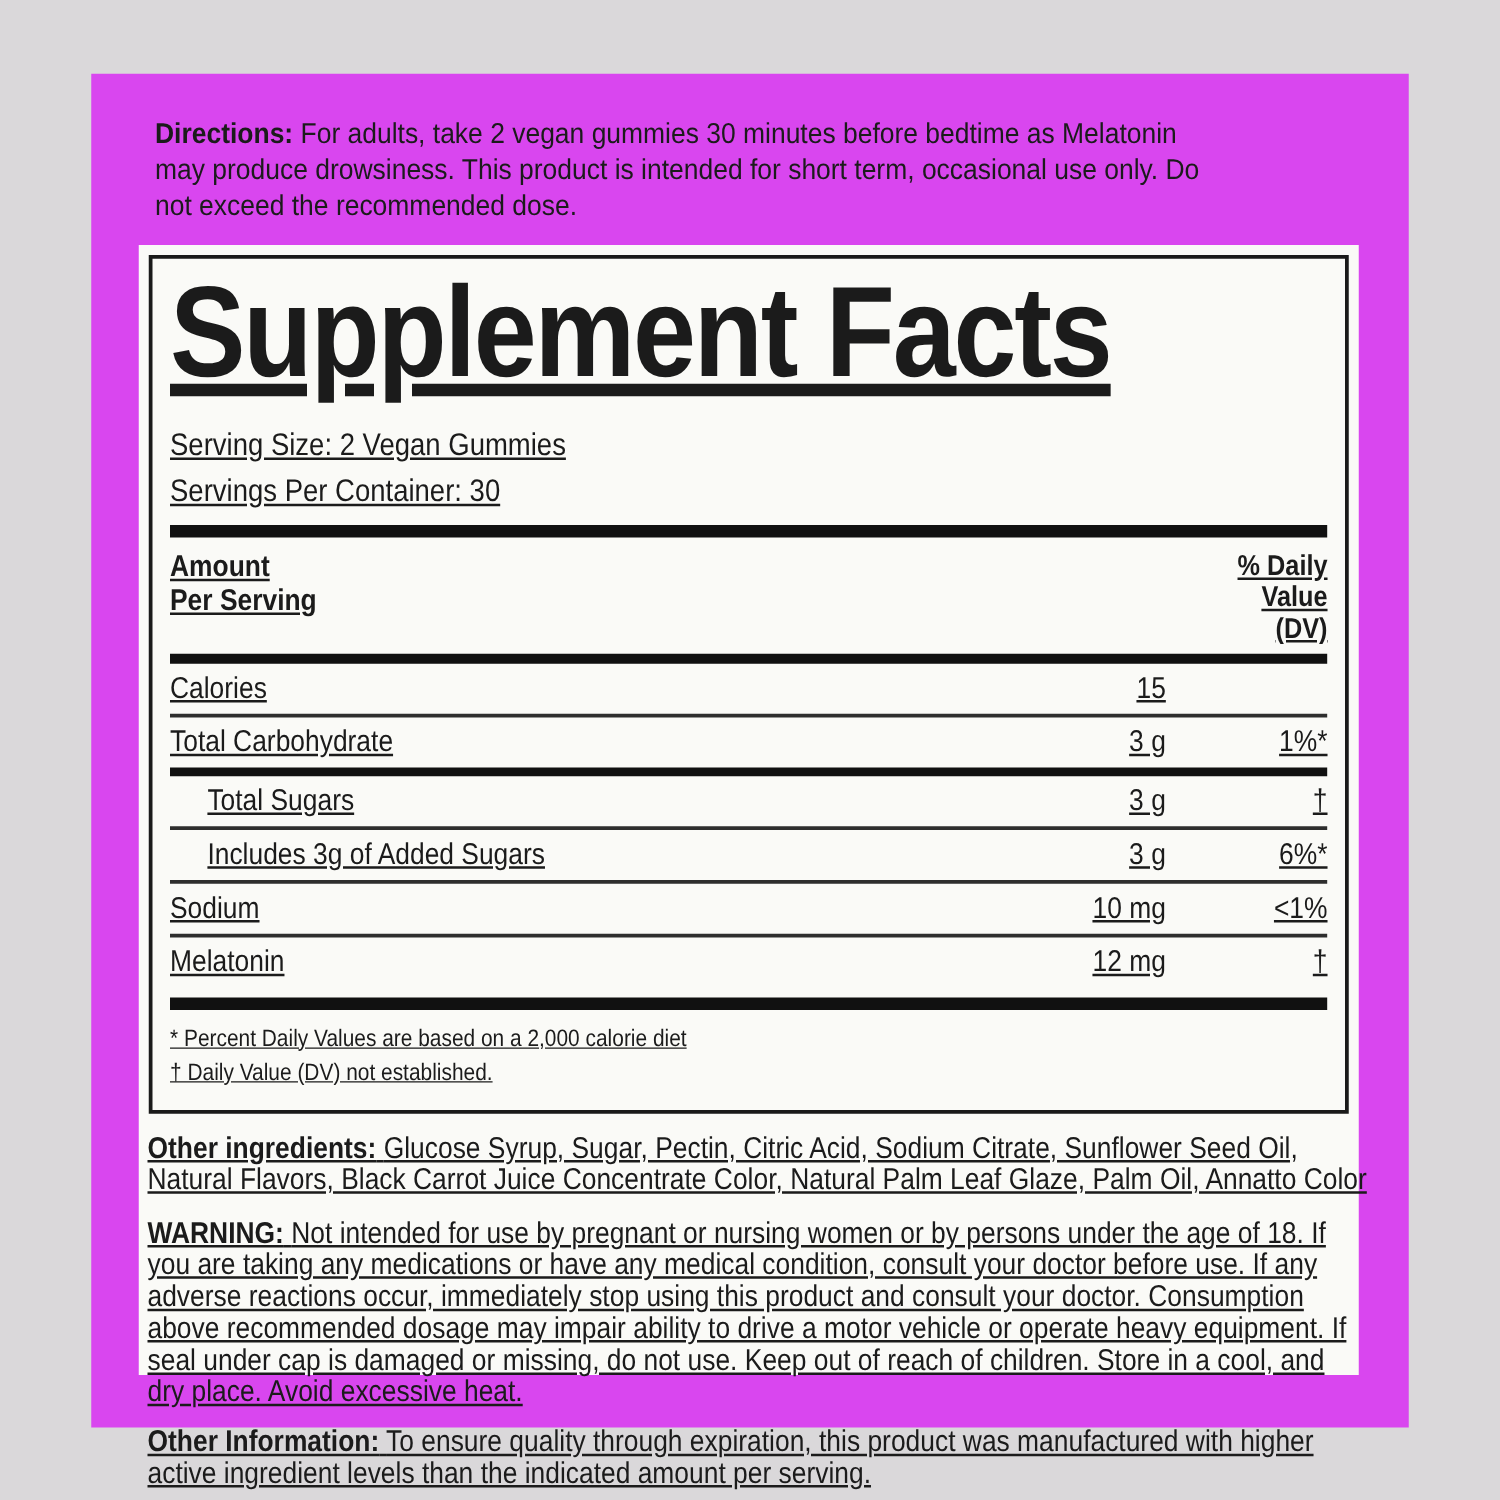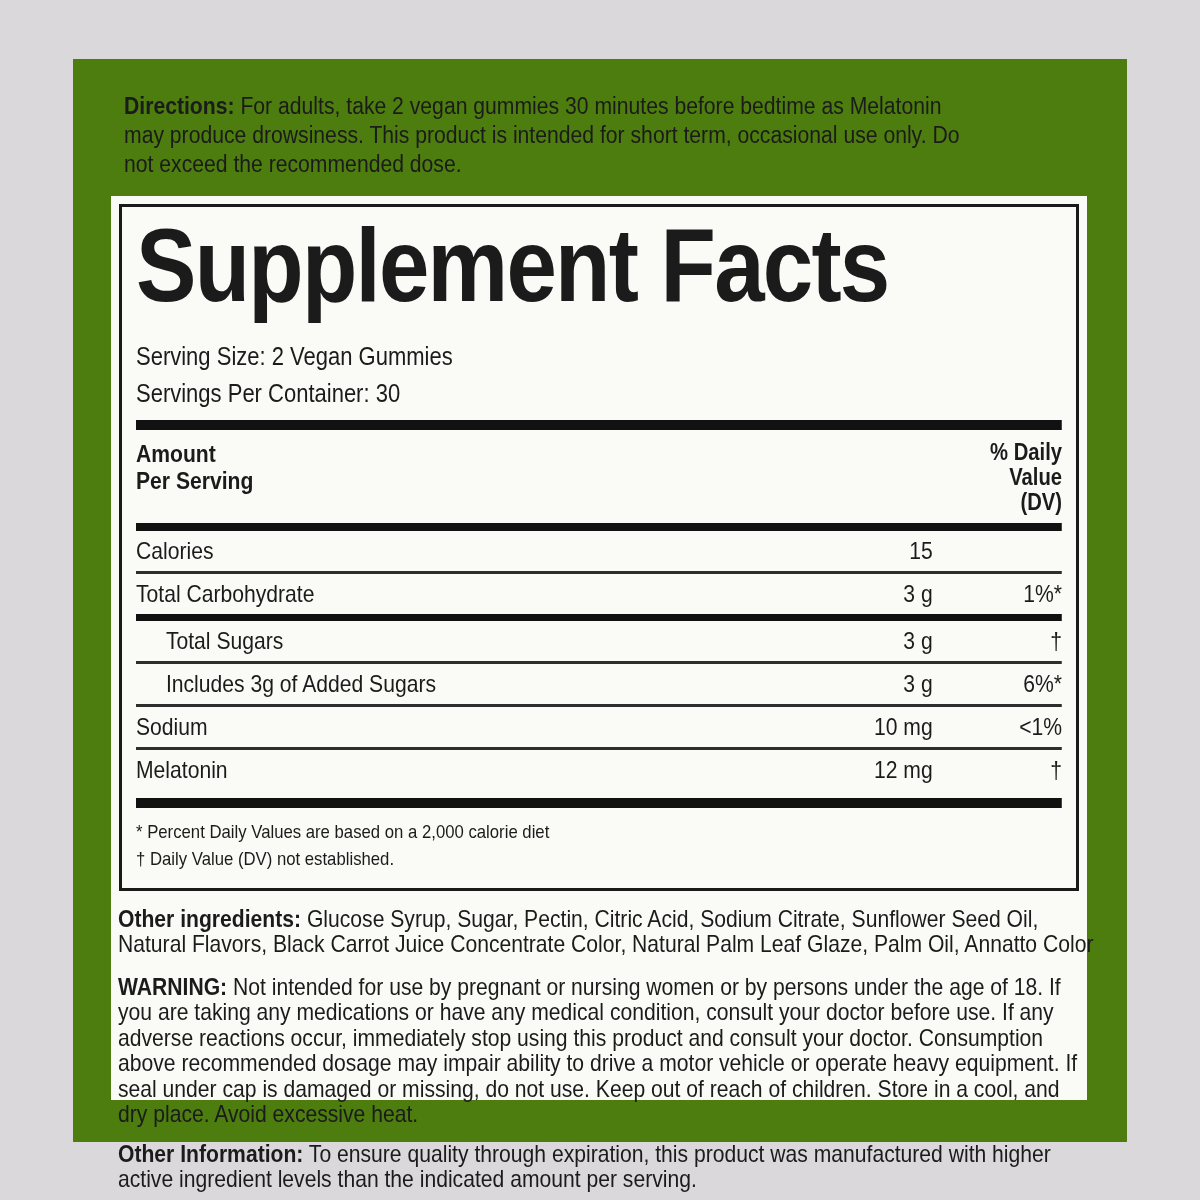--- a/index.html
+++ b/index.html
@@ -11,21 +11,21 @@
     font-family: "Liberation Sans", sans-serif;
     color: #1b1b1b;
     overflow: hidden;
   }
   .panel {
     position: absolute;
     left: 73px;
     top: 59px;
     width: 1054px;
     height: 1083px;
-    background: #4d7c0f;
+    background: #d946ef;
   }
   
   .cond88 { width: 113.64%; transform: scaleX(0.88); transform-origin: left top; }
   .cond92 { width: 108.70%; transform: scaleX(0.92); transform-origin: left top; }
 
   .directions {
     position: absolute;
     left: 51px;
     top: 33px;
     width: 938px;
@@ -34,20 +34,21 @@
   }
   .directions strong { font-weight: bold; }
 
   .label-area {
     position: absolute;
     left: 38px;
     top: 137px;
     width: 976px;
     height: 904px;
     background: #fafaf7;
+    text-decoration: underline;
   }
 
   .sf-box {
     margin: 8px;
     border: 3px solid #1a1a1a;
     padding: 0 14px;
   }
   .sf-inner { padding-top: 12px; }
 
   .sf-title {

